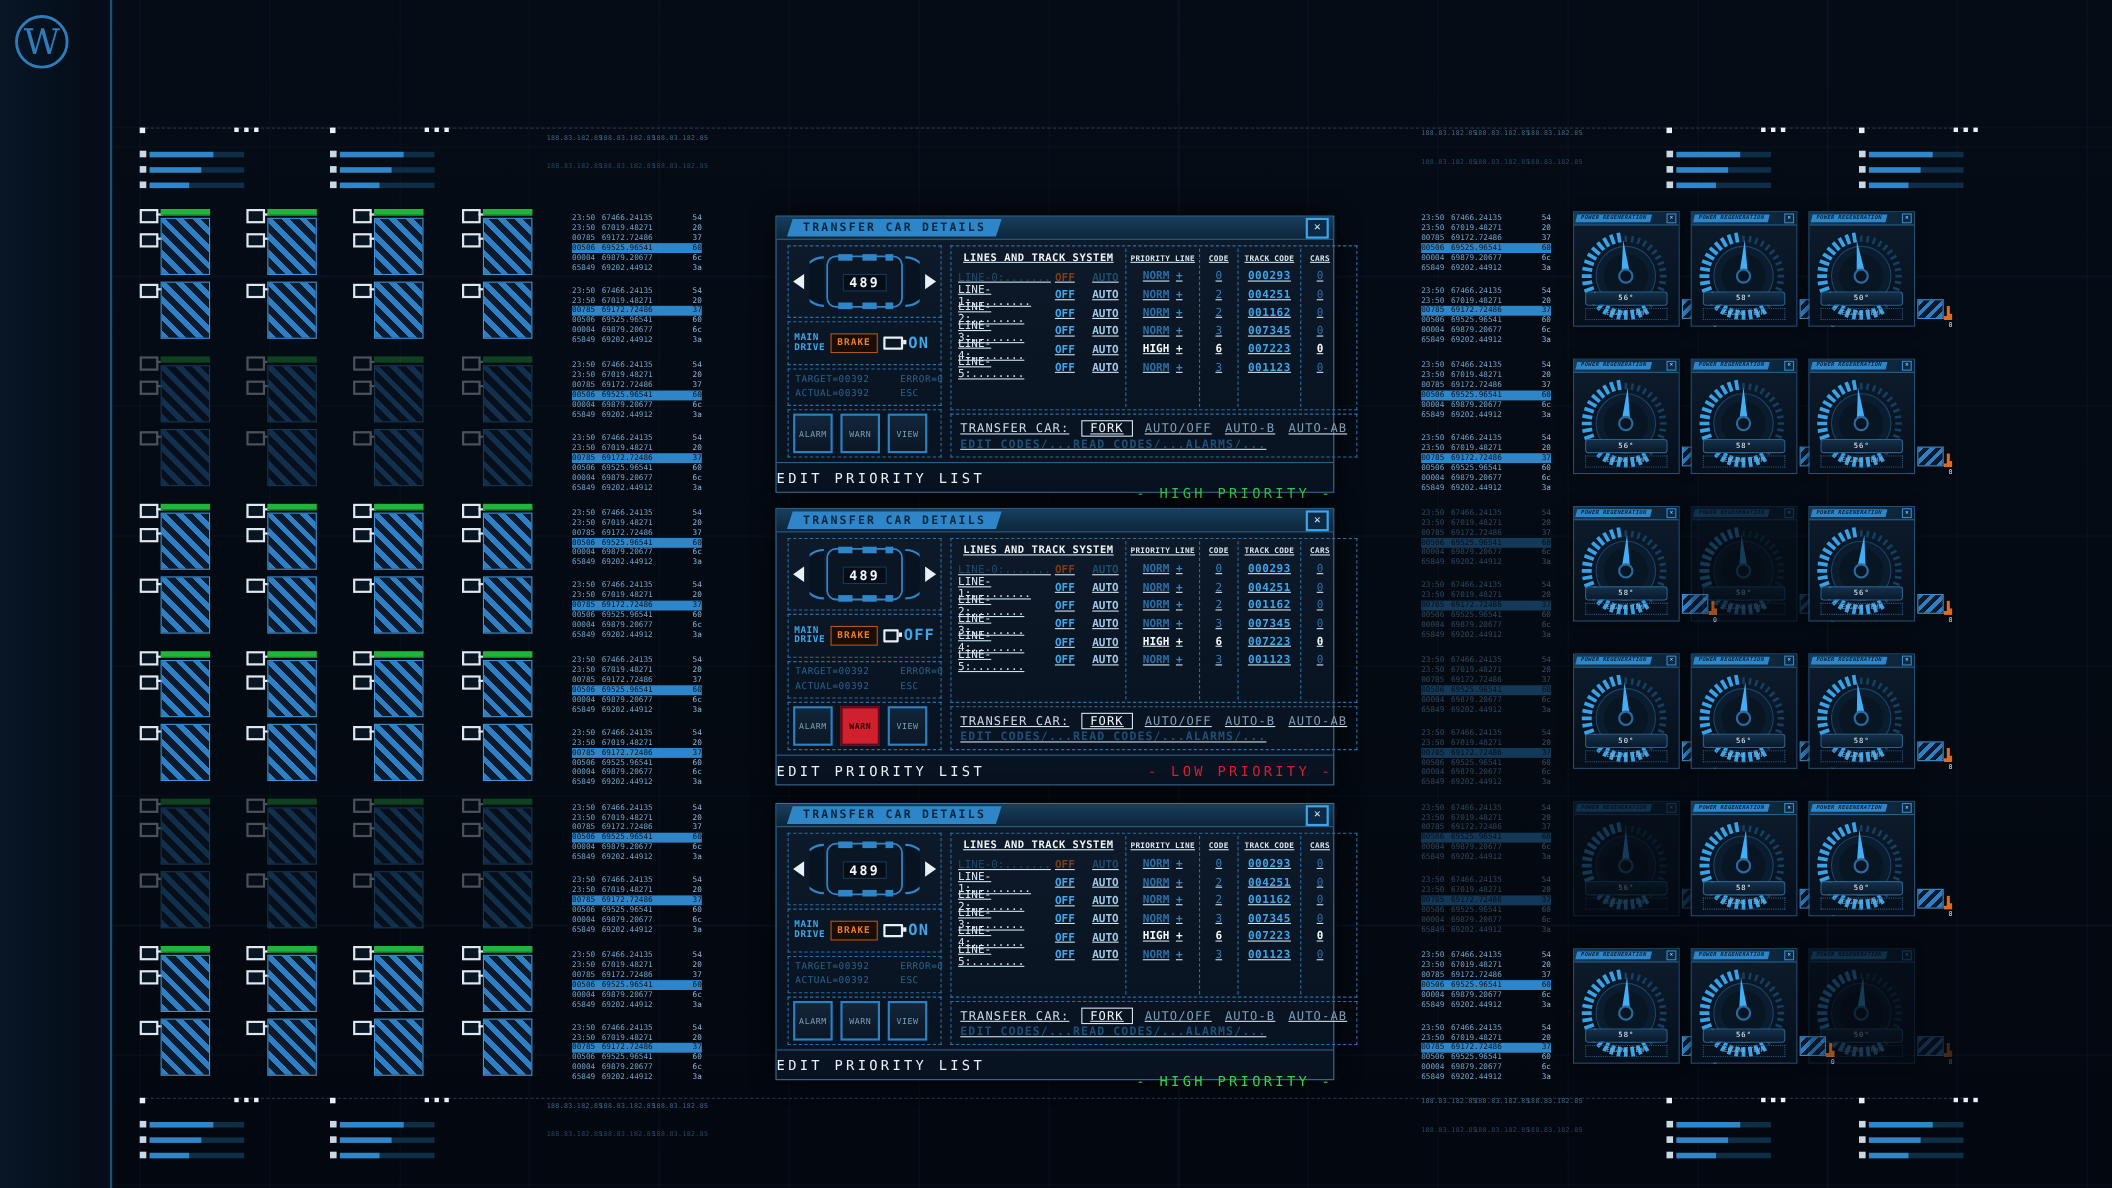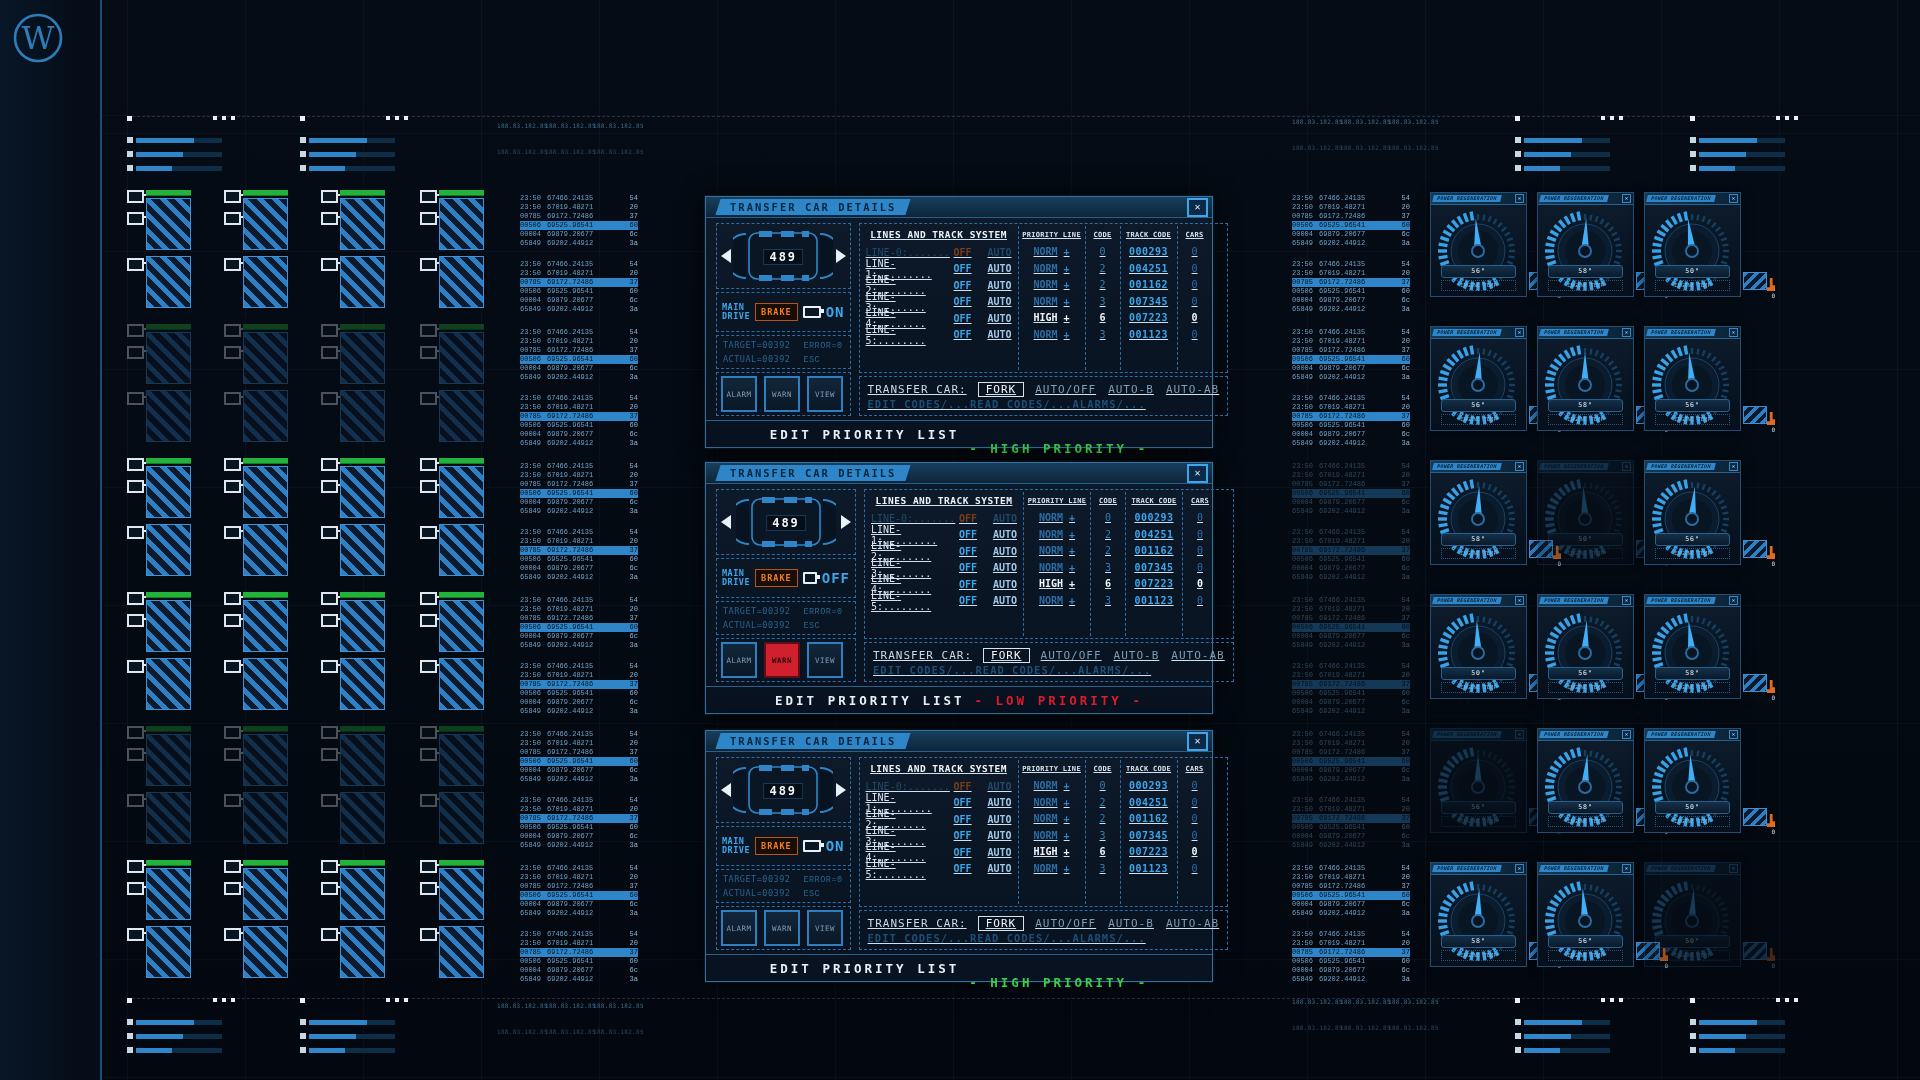--- a/index.html
+++ b/index.html
@@ -33,21 +33,21 @@
   .iptxt.dim{color:#27495f;}
   
   .cargroup{position:absolute;width:64px;height:120px;}
   .cargroup.dim{opacity:.32;}
   .conn{position:absolute;left:0;width:13px;height:9px;border:2px solid #dfe8f0;background:#0a1522;}
   .conn::after{content:'';position:absolute;right:-6px;top:2px;width:6px;height:2px;background:#dfe8f0;}
   .cap{position:absolute;left:19px;top:0;width:45px;height:6px;background:#23b33c;box-shadow:inset 0 -1px 0 #157a27;}
   .carbox{position:absolute;left:19px;width:45px;height:52px;border:1px solid #3f93d6;box-sizing:border-box;
     background:repeating-linear-gradient(45deg,#2e7fc4 0 5px,#0b1a2c 5px 11px);}
   
-  .tblock{position:absolute;width:118px;font-size:7px;line-height:9px;color:#6fa0c4;font-family:Liberation Mono, monospace;}
+  .tblock{position:absolute;width:118px;font-size:7px;line-height:9px;color:#6fa0c4;}
   .tblock.dim{opacity:.38;}
   .trow{display:flex;height:9px;align-items:center;}
   .trow .c0{width:27px;}
   .trow .c1{flex:1;}
   .trow .c2{width:16px;text-align:right;color:#8ab6d8;}
   .trow.hl{background:#2e86c8;color:#071523;}
   .trow.hl .c2{color:#071523;}
   
   .gauge{position:absolute;width:95px;height:103px;border:1px solid #204e74;
     background:linear-gradient(180deg,#0d1c2d,#060f1b);box-shadow:0 0 10px rgba(0,0,0,.6);}
@@ -88,21 +88,21 @@
     padding:0 5px;font-size:12px;font-weight:bold;color:#f2f7fb;letter-spacing:2px;}
   .drive{height:38px;border:1px dashed #2b6da4;display:flex;align-items:center;gap:5px;padding:0 5px;}
   .drive-lab{font-size:8.5px;font-weight:bold;color:#3da6ea;line-height:9px;display:flex;flex-direction:column;letter-spacing:.5px;}
   .brake{font-family:inherit;font-size:8.5px;font-weight:bold;color:#ef7d2a;border:1px solid #b5541c;background:#190e06;
     padding:3px 5px;letter-spacing:1px;cursor:pointer;}
   .batt{width:14px;height:8px;border:2px solid #e8f0f8;position:relative;border-radius:1px;}
   .batt::after{content:'';position:absolute;right:-5px;top:1px;width:3px;height:4px;background:#e8f0f8;}
   .dstate{font-size:14px;font-weight:bold;color:#3da6ea;letter-spacing:1px;}
   .target{height:34px;box-sizing:border-box;border:1px dashed #2b6da4;font-size:8.5px;color:#27648e;
     padding:3px 6px;line-height:13px;letter-spacing:.5px;}
-  .target .t2{margin-left:13px;font-family:Liberation Mono, monospace;}
+  .target .t2{margin-left:28px;}
   .btnrow{height:44px;border:1px dashed #2b6da4;display:flex;gap:7px;align-items:center;padding:0 4px;box-sizing:border-box;}
   .abtn{width:36px;height:36px;background:linear-gradient(180deg,#12263a,#0a1726);border:2px solid #2d7fc0;
     color:#7e9cb5;font-size:7.5px;letter-spacing:.5px;display:flex;align-items:center;justify-content:center;
     font-family:inherit;box-sizing:border-box;cursor:pointer;}
   .abtn.on{background:#d0202e;border-color:#5e0d16;color:#2a070b;font-weight:bold;}
   .dlg-right{flex:1;display:flex;flex-direction:column;text-decoration:underline;}
   .lines-wrap{flex:1;display:flex;border:1px dashed #2b6da4;padding:2px 0;}
   .lines-col{width:146px;padding:0 6px;}
   .lines-head{font-size:9.5px;font-weight:bold;color:#eef4f9;letter-spacing:.5px;text-align:center;height:18px;line-height:18px;white-space:nowrap;}
   .lrow{display:flex;height:16.5px;align-items:center;font-size:10px;}
@@ -123,21 +123,21 @@
   .pc .pcell.hl{color:#f2f7fb;font-weight:bold;}
   .pt .pcell{color:#3da6ea;font-weight:bold;letter-spacing:.5px;}
   .pr .pcell{color:#2b6ea6;}
   .pr .pcell.hl{color:#f2f7fb;font-weight:bold;}
   .rbot{height:40px;border:1px dashed #2b6da4;margin-top:3px;padding:2px 8px;display:flex;flex-direction:column;justify-content:center;gap:1px;box-sizing:border-box;}
   .transfer{display:flex;align-items:center;gap:11px;font-size:11px;letter-spacing:1px;white-space:nowrap;}
   .transfer .tl{color:#cdd9e4;}
   .fork{border:1px solid #d7e3ed;color:#f2f7fb;padding:0 7px;cursor:pointer;}
   .topt{color:#7f9db4;cursor:pointer;}
   .codesline{font-size:10.5px;font-weight:bold;color:#1d5078;letter-spacing:1px;cursor:pointer;white-space:nowrap;}
-  .dlg-foot{height:26px;border-top:1px solid #2a618c;display:flex;align-items:center;justify-content:center;gap:10px;font-weight:bold;letter-spacing:3px;}
+  .dlg-foot{height:26px;border-top:1px solid #2a618c;display:flex;align-items:center;justify-content:space-between;gap:10px;font-weight:normal;letter-spacing:3px;}
   .dlg-foot .f1{color:#e8f0f8;font-size:12.5px;cursor:pointer;}
   .dlg-foot .f2{font-size:12.5px;}
   .dlg-foot .f2.green{color:#35d24a;margin-top:28px;}
   .dlg-foot .f2.red{color:#e01c2c;}
 </style>
 </head>
 <body>
 
 <div class="screen">
   <div class="gridlines"></div>

